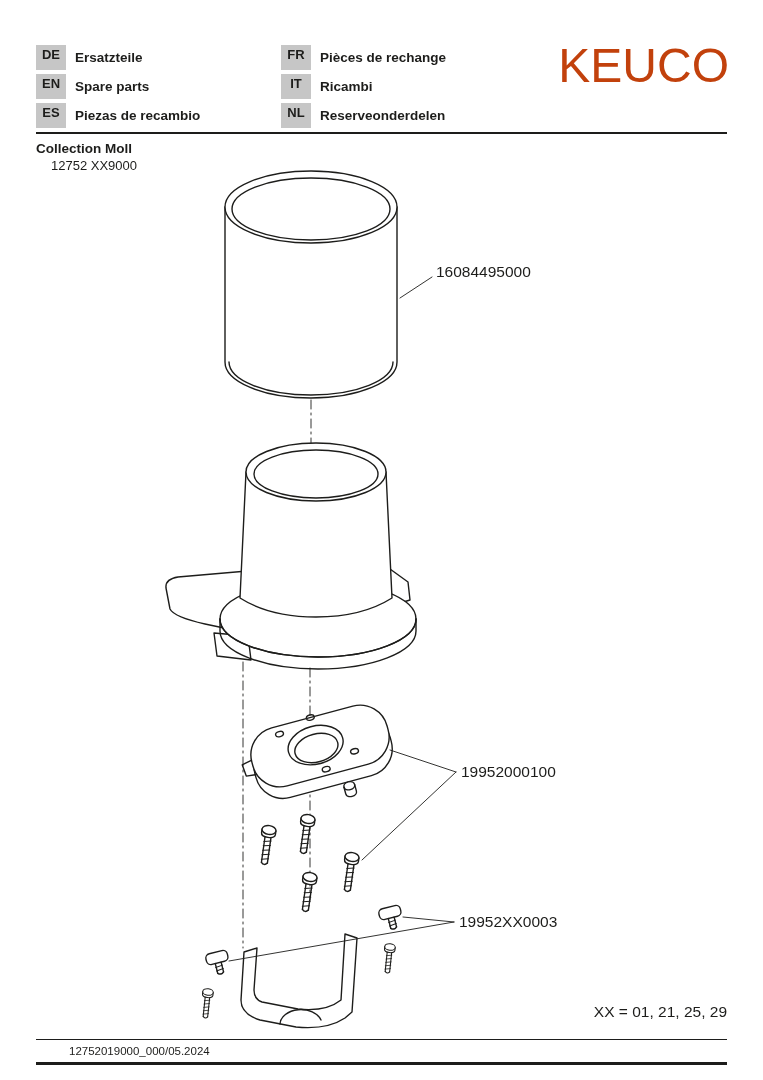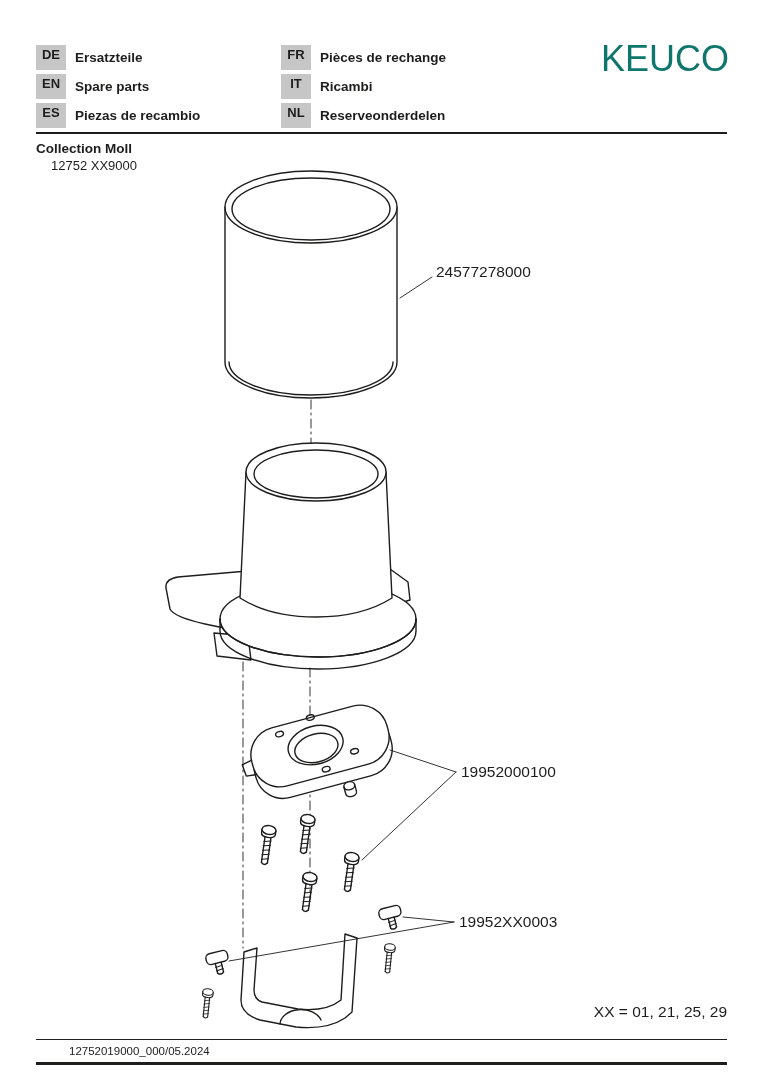--- a/index.html
+++ b/index.html
@@ -11,22 +11,22 @@
   .lang-col{position:absolute;top:48px;}
   .lang-col.c1{left:36px;}
   .lang-col.c2{left:241px;margin-left:40px;}
   .lang-col.c3{left:438px;}
   .lang-row{display:flex;align-items:center;height:19px;margin-bottom:10px;}
   .lang-badge{display:inline-block;width:30px;height:25px;line-height:19px;
       text-align:center;background:#c6c6c6;color:#1d1d1b;font-weight:bold;
       font-size:13px;margin-right:9px;flex:0 0 auto;}
   .lang-label{font-size:13.5px;font-weight:bold;white-space:nowrap;}
 
-  .brand{position:absolute;top:38px;right:34px;font-size:36px;font-weight:500;
-      letter-spacing:0px;color:#0f766e;}
+  .brand{position:absolute;top:38px;right:34px;font-size:48px;font-weight:500;
+      letter-spacing:0px;color:#c2410c;}
 
   .rule-top{position:absolute;left:36px;right:36px;top:132px;height:2px;background:#1d1d1b;}
 
   .collection{position:absolute;left:36px;top:141px;font-size:13.5px;font-weight:bold;}
   .article{position:absolute;left:36px;top:158px;font-size:13px;margin-left:15px;}
 
   svg.diagram{position:absolute;left:0;top:0;}
 
   .part-label{position:absolute;font-size:15.5px;white-space:nowrap;}
   .pl-tumbler{left:436px;top:263px;}
@@ -167,21 +167,21 @@
 
       <g stroke-width="0.9">
         <path d="M 400 298 L 432 277"></path>
         <path d="M 456 772 L 390 750 M 456 772 L 362 860"></path>
         <path d="M 454 922 L 403 917 M 454 922 L 229 961"></path>
       </g>
 
     </g>
   </svg>
 
-  <div class="part-label pl-tumbler">24577278000</div>
+  <div class="part-label pl-tumbler">16084495000</div>
   <div class="part-label pl-plate">19952000100</div>
   <div class="part-label pl-bracket">19952XX0003</div>
 
   <div class="variant-note">
     <b>XX</b><span> = 01, 21, 25, 29</span>
   </div>
 
   <div class="footer-rule-thin"></div>
   <div class="footer-code">12752019000_000/05.2024</div>
   <div class="footer-rule-thick"></div>

